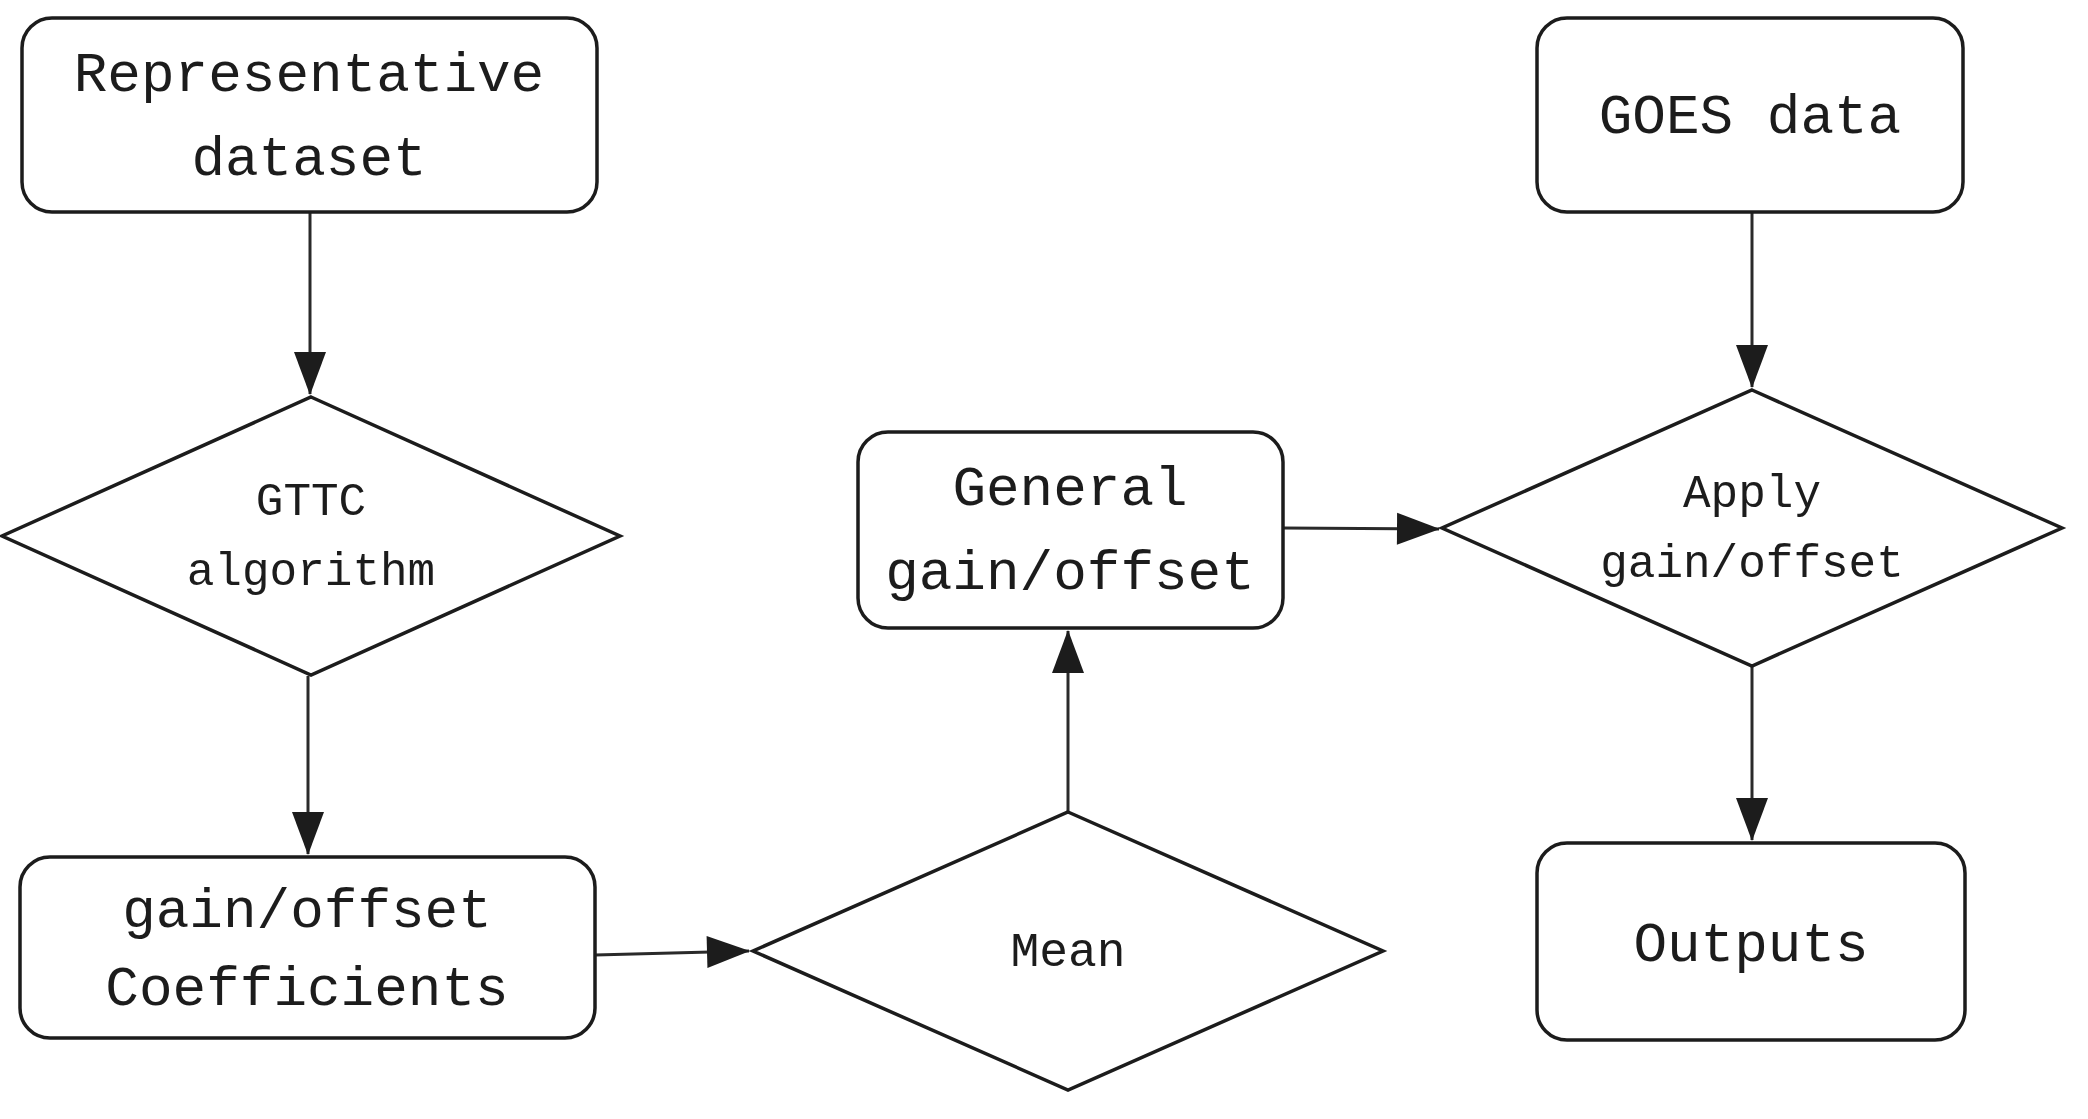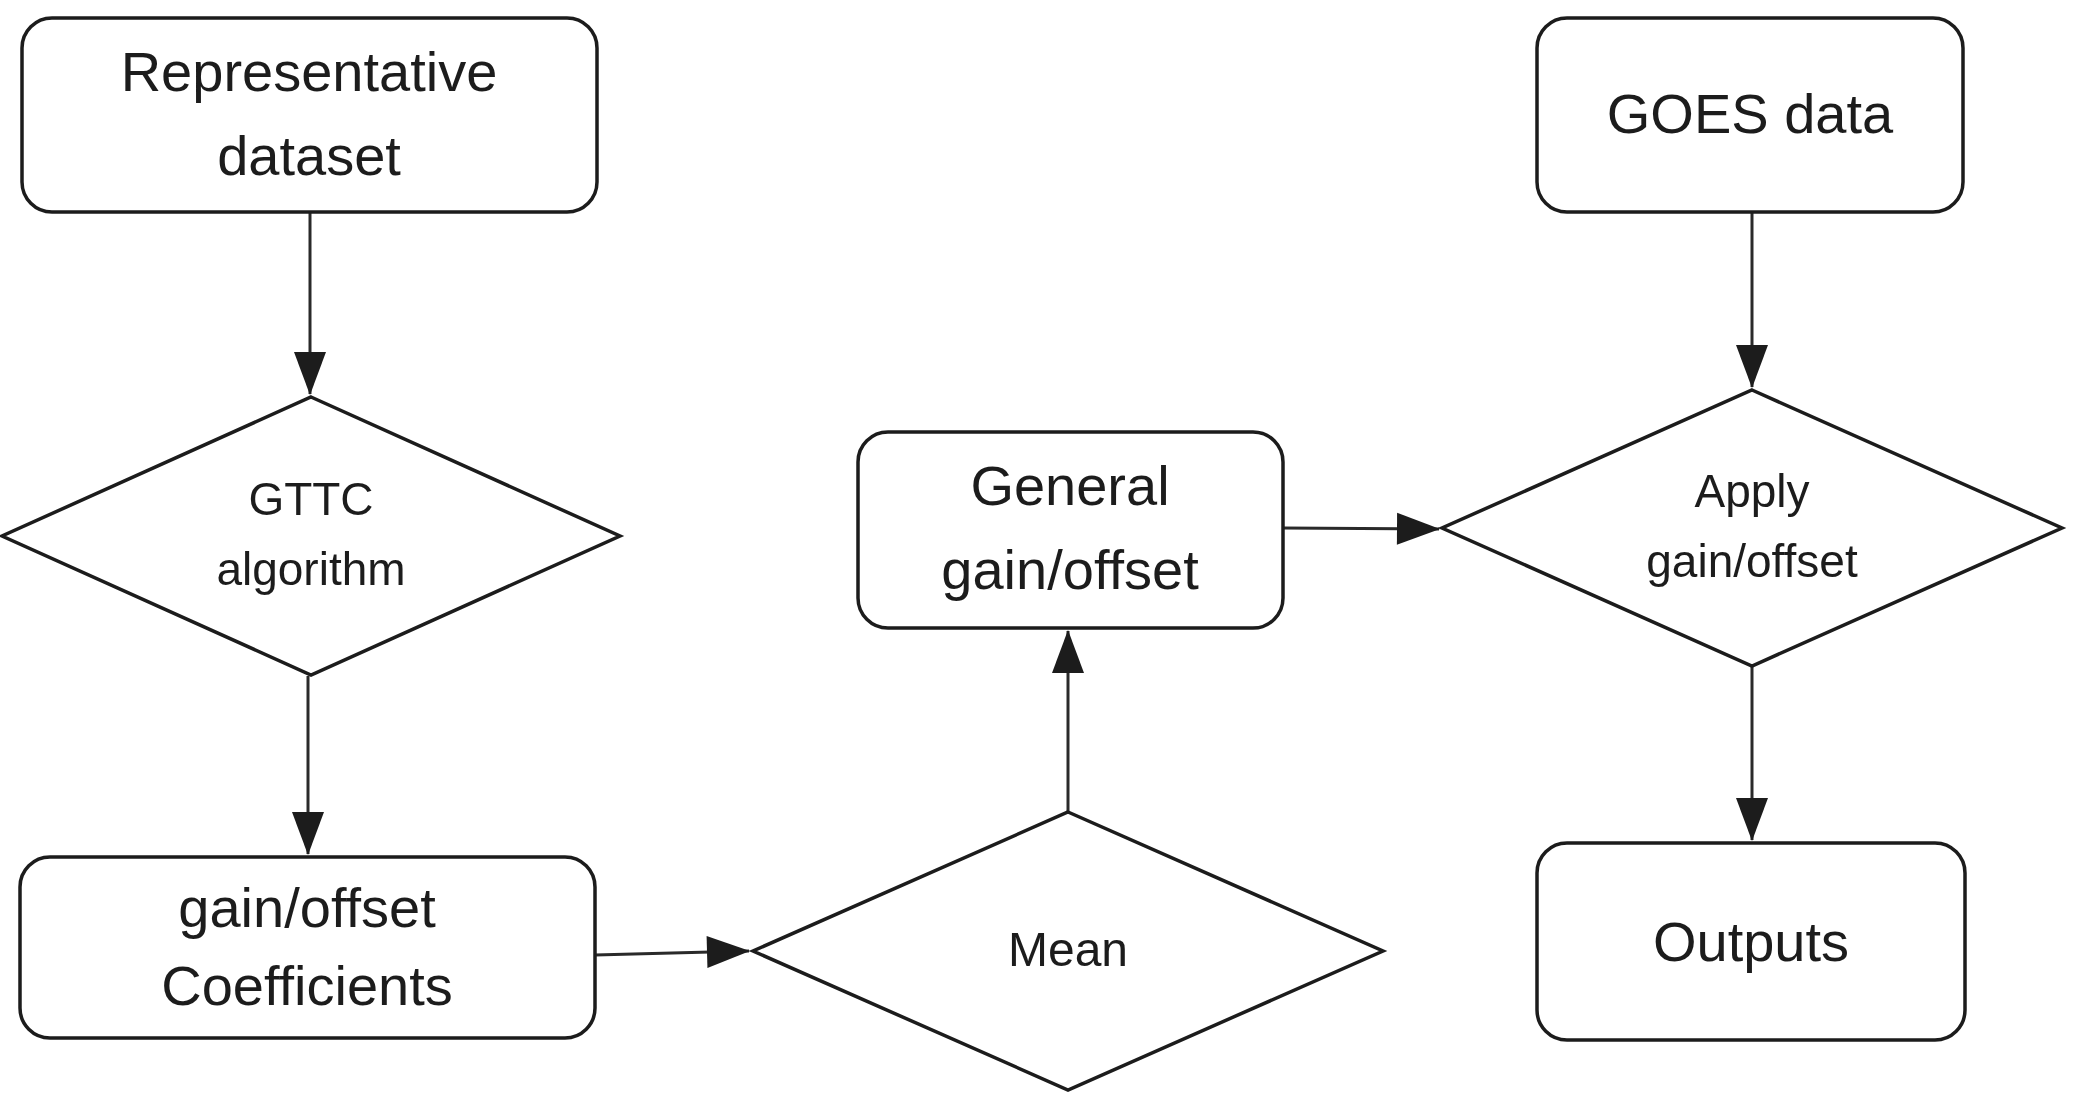--- a/index.html
+++ b/index.html
@@ -5,21 +5,21 @@
   html, body {
     margin: 0;
     padding: 0;
     background: #ffffff;
   }
   .stage {
     position: relative;
     width: 2088px;
     height: 1119px;
     background: #ffffff;
-    font-family: Liberation Sans, sans-serif;
+    font-family: Liberation Mono, monospace;
   }
   svg { display: block; }
   .node-shape {
     fill: #ffffff;
     stroke: #1c1c1c;
     stroke-width: 3.5;
   }
   .edge {
     fill: none;
     stroke: #2a2a2a;

